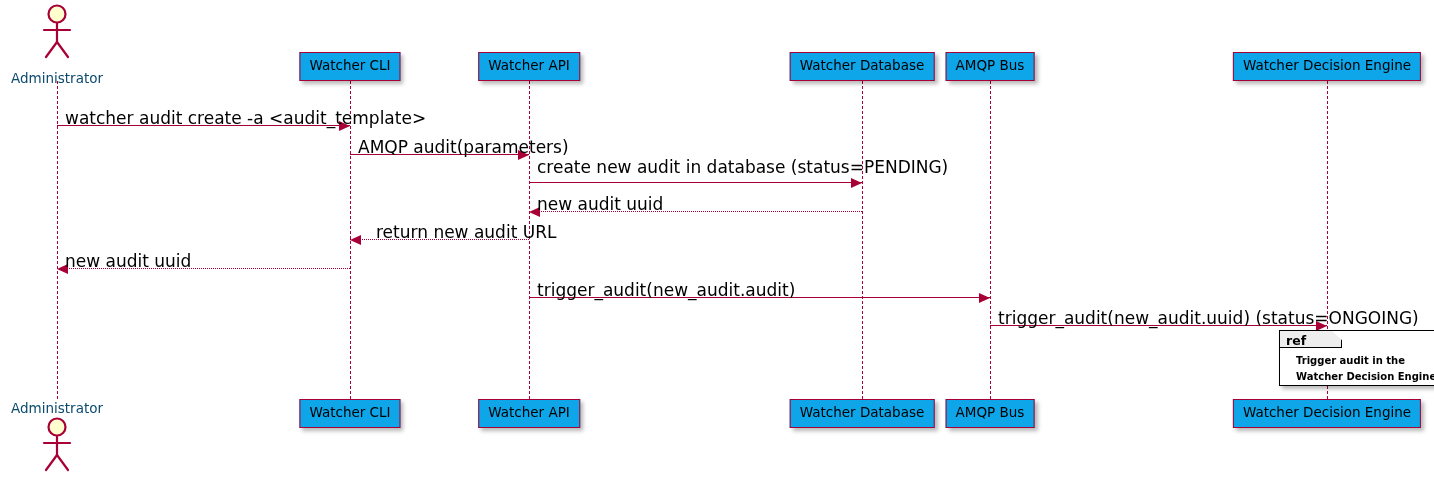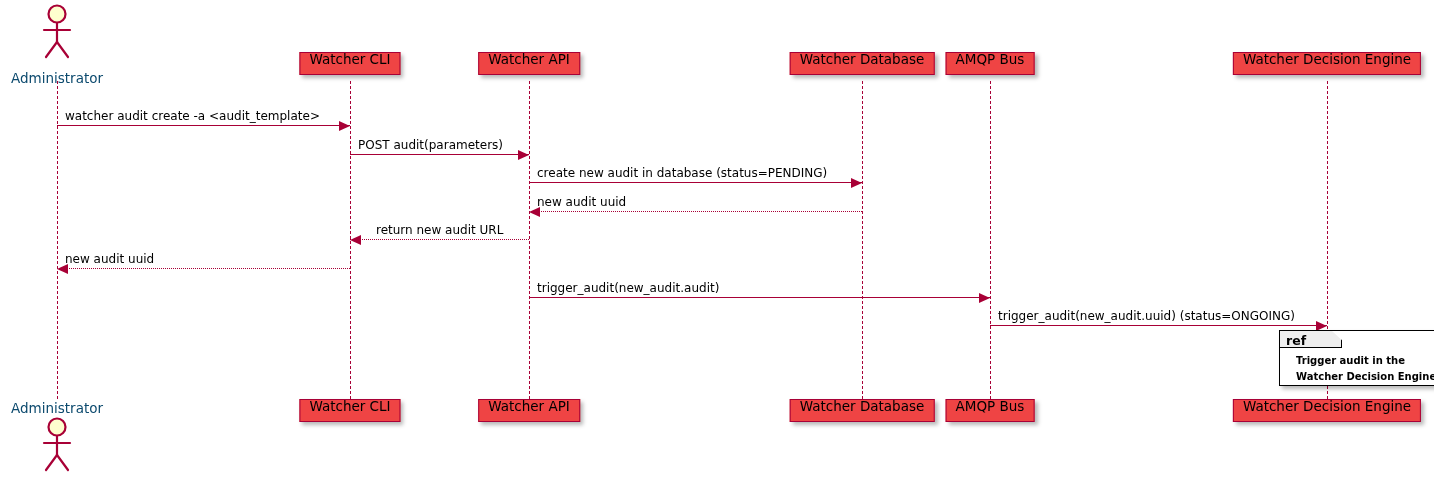--- a/index.html
+++ b/index.html
@@ -24,28 +24,28 @@
     position: absolute;
     width: 0;
     border-left: 1px dashed #A80036;
     top: 0;
   }
 
   
   .participant {
     position: absolute;
     box-sizing: border-box;
-    background: #ef4444;
+    background: #0ea5e9;
     border: 1.5px solid #A80036;
     color: #000000;
     font-size: 13.5px;
     line-height: 1;
     text-align: center;
     white-space: nowrap;
-    padding: 0 9px 7px 9px;
+    padding: 6px 9px 7px 9px;
     box-shadow: 3px 3px 4px rgba(0,0,0,0.28);
     transform: translateX(-50%);
   }
 
   
   .actor {
     position: absolute;
     transform: translateX(-50%);
     width: 46px;
     height: 56px;
@@ -79,21 +79,21 @@
     border-bottom: 5px solid transparent;
     border-left: 11px solid #A80036;
   }
   .arrow-head.left {
     border-top: 5px solid transparent;
     border-bottom: 5px solid transparent;
     border-right: 11px solid #A80036;
   }
   .msg-label {
     position: absolute;
-    font-size: 12px;
+    font-size: 17px;
     color: #000000;
     white-space: nowrap;
     line-height: 1;
   }
 
   
   .ref-box {
     position: absolute;
     box-sizing: border-box;
     background: #FFFFFF;
@@ -164,24 +164,24 @@
       <div class="participant" style="left: 990px; top: 52px;">AMQP Bus</div>
       <div class="participant" style="left: 1327px; top: 52px;">Watcher Decision Engine</div>
     </div>
 
   <div id="messages">
       <div class="msg-line" style="left: 57px; top: 125px; width: 293px;"></div>
       <div class="arrow-head right" style="top: 120.5px; left: 339px;"></div>
       <div class="msg-label" style="left: 65px; top: 110px;">watcher audit create -a &lt;audit_template&gt;</div>
       <div class="msg-line" style="left: 350px; top: 154px; width: 179px;"></div>
       <div class="arrow-head right" style="top: 149.5px; left: 518px;"></div>
-      <div class="msg-label" style="left: 358px; top: 139px;">POST audit(parameters)</div>
+      <div class="msg-label" style="left: 358px; top: 139px;">AMQP audit(parameters)</div>
       <div class="msg-line" style="left: 529px; top: 182px; width: 333px;"></div>
       <div class="arrow-head right" style="top: 177.5px; left: 851px;"></div>
-      <div class="msg-label" style="left: 537px; top: 167px;">create new audit in database (status=PENDING)</div>
+      <div class="msg-label" style="left: 537px; top: 159px;">create new audit in database (status=PENDING)</div>
       <div class="msg-line dotted" style="left: 529px; top: 211px; width: 333px;"></div>
       <div class="arrow-head left" style="top: 206.5px; left: 529px;"></div>
       <div class="msg-label" style="left: 537px; top: 196px;">new audit uuid</div>
       <div class="msg-line dotted" style="left: 350px; top: 239px; width: 179px;"></div>
       <div class="arrow-head left" style="top: 234.5px; left: 350px;"></div>
       <div class="msg-label" style="left: 376px; top: 224px;">return new audit URL</div>
       <div class="msg-line dotted" style="left: 57px; top: 268px; width: 293px;"></div>
       <div class="arrow-head left" style="top: 263.5px; left: 57px;"></div>
       <div class="msg-label" style="left: 65px; top: 253px;">new audit uuid</div>
       <div class="msg-line" style="left: 529px; top: 297px; width: 461px;"></div>

